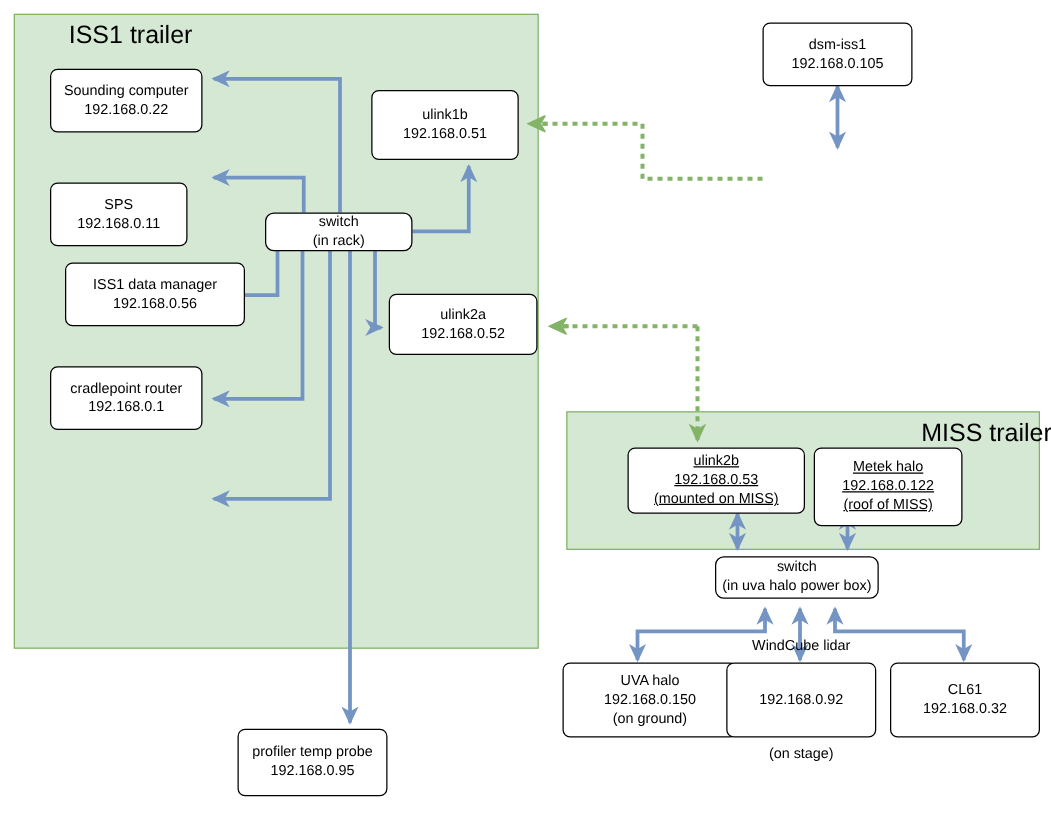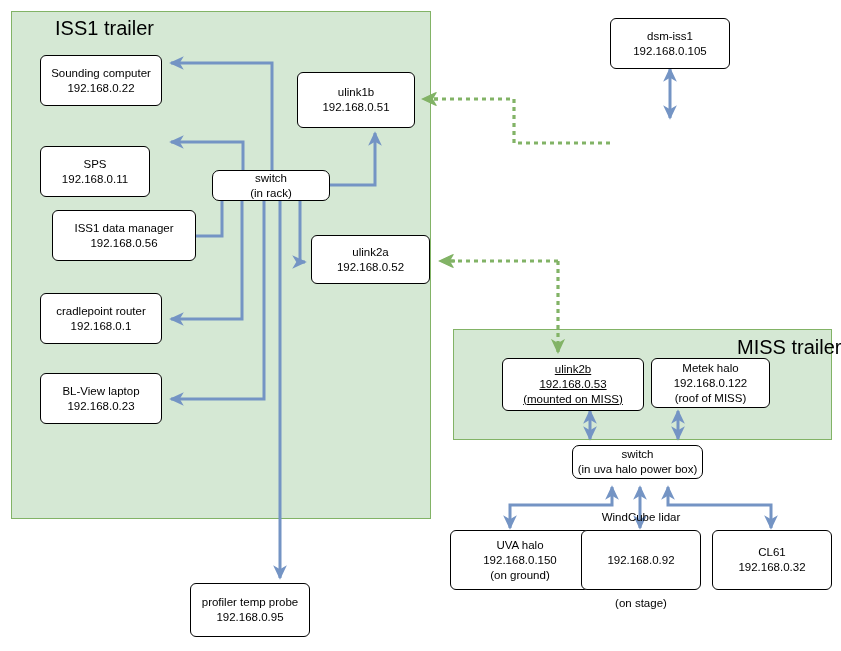--- a/index.html
+++ b/index.html
@@ -137,24 +137,20 @@
   <div class="node" style="left:40px; top:210px; width:144px; height:51px;margin-left:12px;">
     <span class="ln">ISS1 data manager</span>
     <span class="ln">192.168.0.56</span>
   </div>
 
   <div class="node" style="left:40px; top:293px; width:122px; height:51px;">
     <span class="ln">cradlepoint router</span>
     <span class="ln">192.168.0.1</span>
   </div>
 
-  <div class="node" style="left:40px; top:373px; width:122px; height:51px;">
-    <span class="ln">BL-View laptop</span>
-    <span class="ln">192.168.0.23</span>
-  </div>
 
   <div class="node" style="left:212px; top:170px; width:118px; height:31px; border-radius:7px;">
     <span class="ln">switch</span>
     <span class="ln">(in rack)</span>
   </div>
 
   <div class="node" style="left:297px; top:72px; width:118px; height:56px;">
     <span class="ln">ulink1b</span>
     <span class="ln">192.168.0.51</span>
   </div>
@@ -174,21 +170,21 @@
     <span class="ln">profiler temp probe</span>
     <span class="ln">192.168.0.95</span>
   </div>
 
   <div class="node" style="left:502px; top:358px; width:142px; height:53px;text-decoration:underline;">
     <span class="ln">ulink2b</span>
     <span class="ln">192.168.0.53</span>
     <span class="ln">(mounted on MISS)</span>
   </div>
 
-  <div class="node" style="left:651px; top:358px; width:119px; height:50px;">
+  <div class="node" style="left:651px; top:358px; width:119px; height:63px;text-decoration:underline;">
     <span class="ln">Metek halo</span>
     <span class="ln">192.168.0.122</span>
     <span class="ln">(roof of MISS)</span>
   </div>
 
   <div class="node" style="left:572px; top:445px; width:131px; height:34px; border-radius:7px;">
     <span class="ln">switch</span>
     <span class="ln">(in uva halo power box)</span>
   </div>
 

